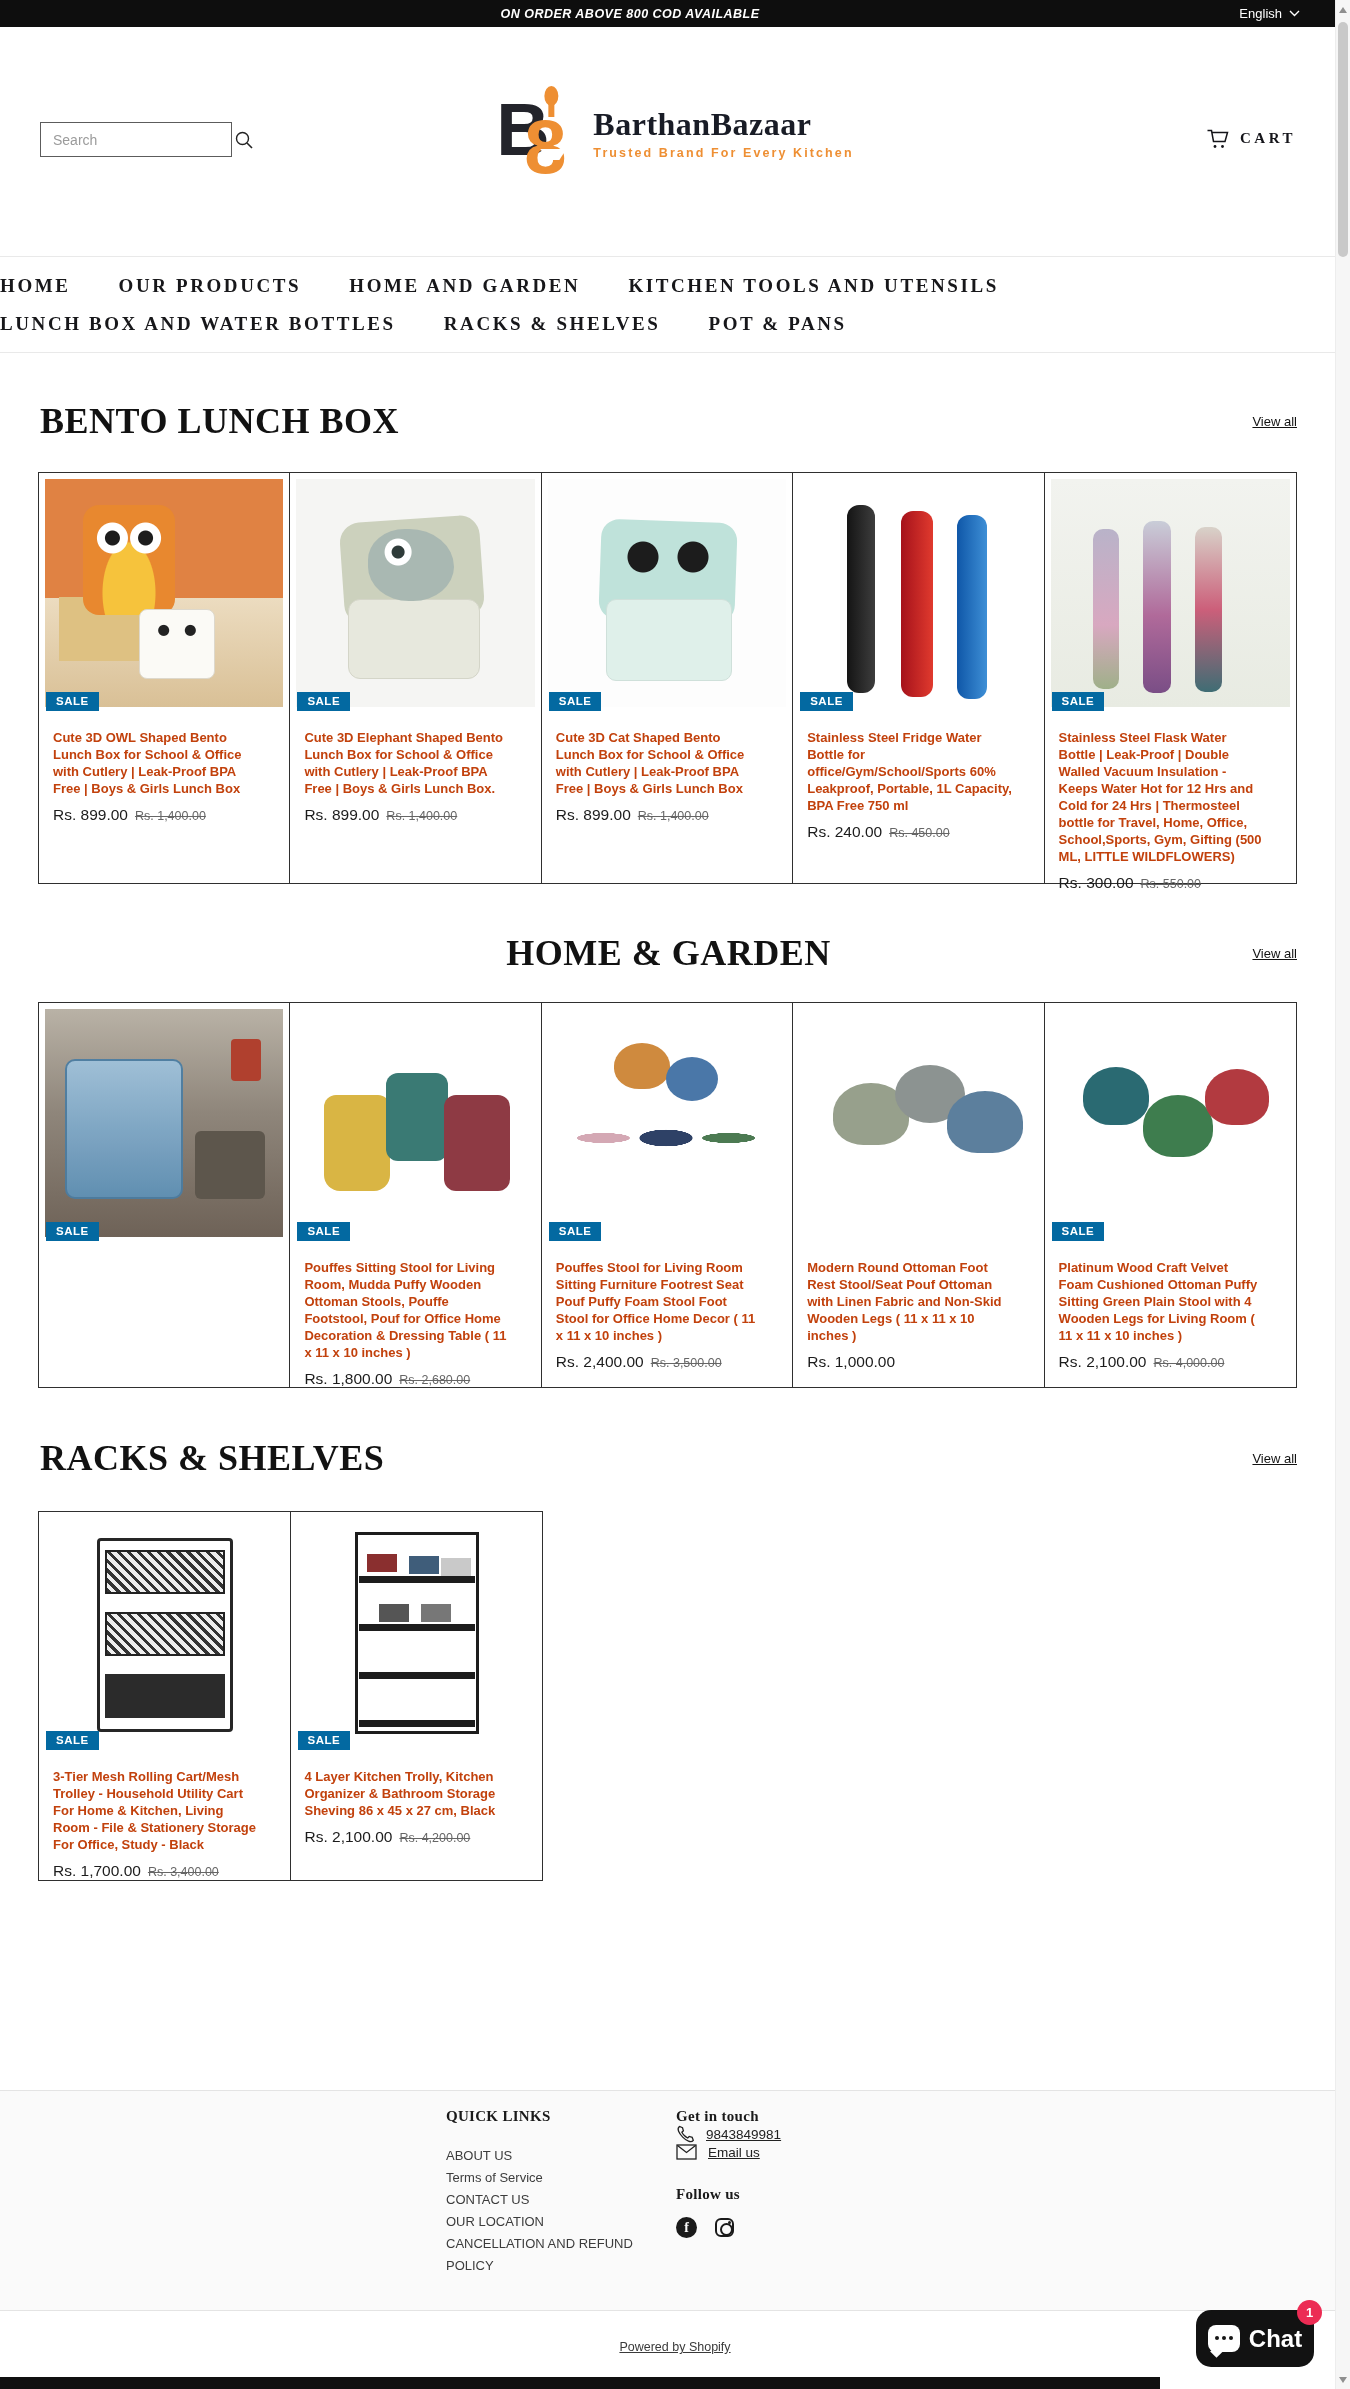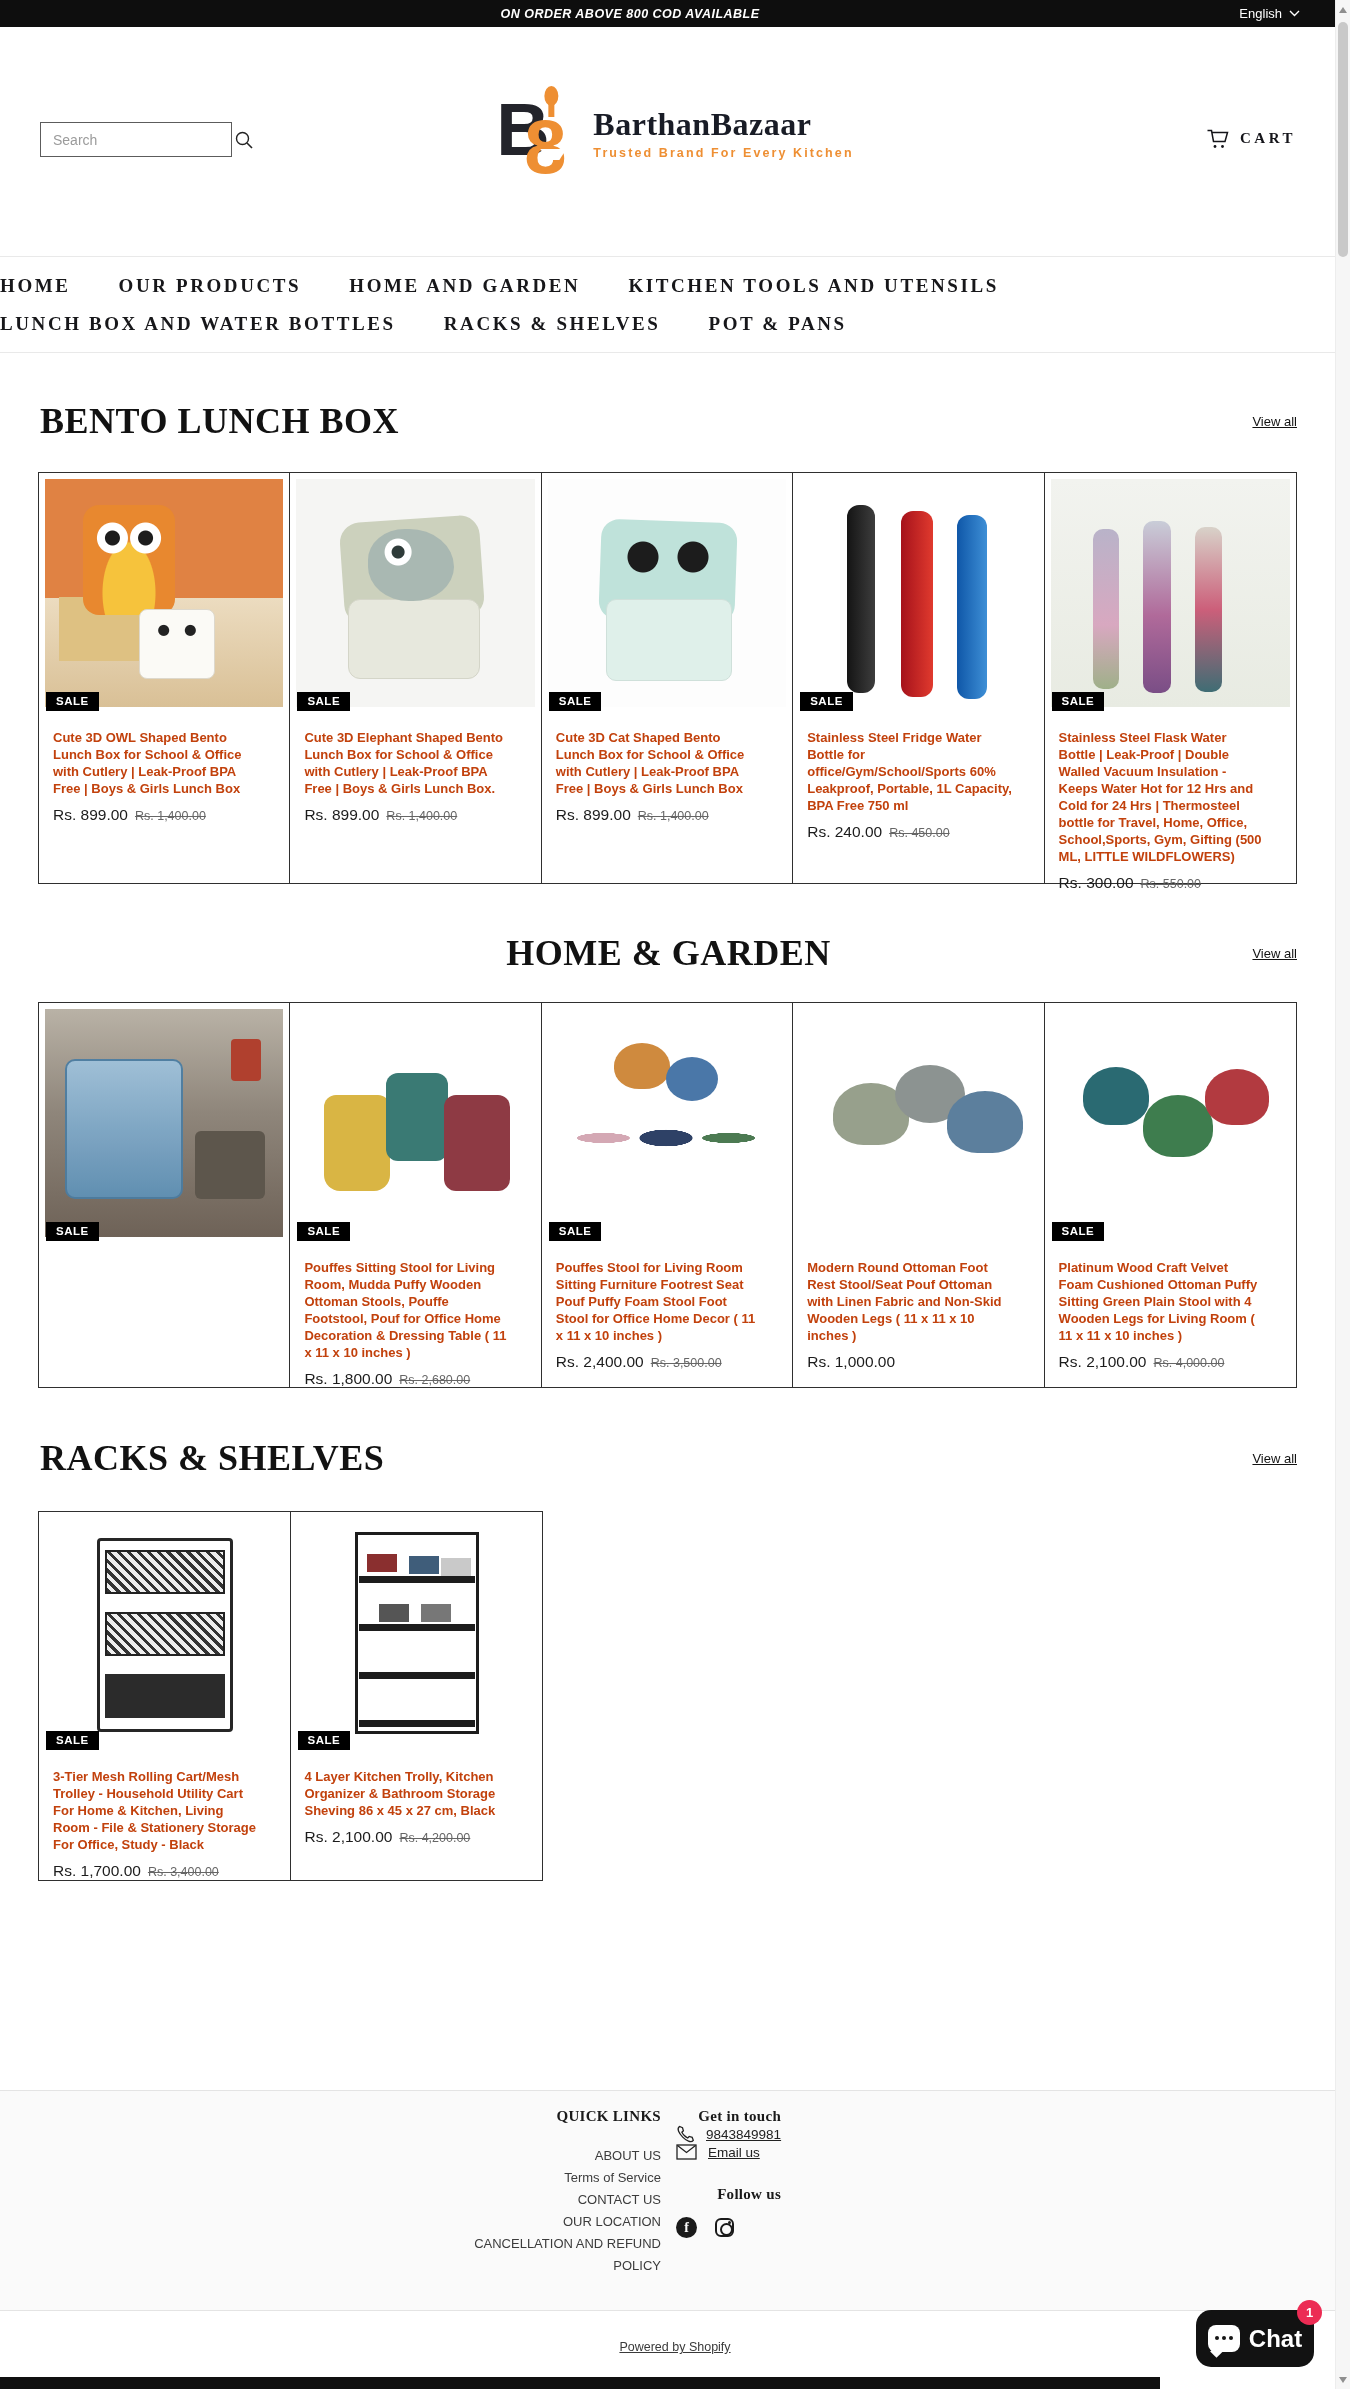--- a/index.html
+++ b/index.html
@@ -45,21 +45,21 @@
   .grid2c { width:505px; grid-template-columns:repeat(2,1fr); }
   .grid1 { top:472px; height:412px; }
   .gridB { top:1002px; height:386px; }
   .gridC { top:1511px; height:370px; }
   .card { position:relative; background:#fff; }
   .card:not(:last-child) { border-right:1px solid #2f2f2f; }
 
   .p-img { position:absolute; top:6px; left:6px; right:6px; height:228px; overflow:hidden; }
   .p-img i { position:absolute; display:block; }
 
-  .badge { position:absolute; left:7px; top:219px; background:#000000; color:#fff; font-size:11.5px; font-weight:700;
+  .badge { position:absolute; left:7px; top:219px; background:#0369a1; color:#fff; font-size:11.5px; font-weight:700;
            letter-spacing:.5px; padding:3px 10px 4px; z-index:3; }
   .badge:empty { display:none; }
 
   .p-info { position:absolute; top:256px; left:14px; width:206px; }
   .p-title { font-size:13px; line-height:17px; color:#c2410c; cursor:pointer;font-weight:bold; }
   .p-price-row { margin-top:9px; }
   .p-prefix { font-size:11.5px; color:#333; margin-right:4px; }
   .p-prefix:empty { display:none; }
   .p-price { font-size:15.5px; color:#1c1c1c; }
   .p-compare { font-size:12.5px; color:#666; text-decoration:line-through; margin-left:7px; }
@@ -144,21 +144,21 @@
     background:repeating-linear-gradient(45deg,#333 0 3px,#eee 3px 7px); }
   .img-meshcart .s3 { left:60px; top:94px; width:120px; height:44px; border:2px solid #222;
     background:repeating-linear-gradient(45deg,#333 0 3px,#eee 3px 7px); box-shadow:0 62px 0 #2b2b2b; }
 
   .img-trolly { background:#fff; }
   .img-trolly .s1 { left:58px; top:14px; width:124px; height:202px; border:3px solid #1d1d1d; background:#fff; }
   .img-trolly .s2 { left:62px; top:58px; width:116px; height:7px; background:#1d1d1d; box-shadow:0 48px #1d1d1d, 0 96px #1d1d1d, 0 144px #1d1d1d; }
   .img-trolly .s3 { left:70px; top:36px; width:30px; height:18px; background:#8a2f2f; box-shadow:42px 2px #3f5d7a, 74px 4px #c9c9c9, 12px 50px #555, 54px 50px #777; }
 
   
-  .footer { position:absolute; top:2090px; left:0; width:1350px; height:220px; background:#fafafa; border-top:1px solid #e4e4e4;text-align:right; }
+  .footer { position:absolute; top:2090px; left:0; width:1350px; height:220px; background:#fafafa; border-top:1px solid #e4e4e4; }
   .f-title { font-family:"Liberation Serif",serif; font-weight:700; font-size:15px; color:#1a1a1a; letter-spacing:.3px; }
   .fcol1 { position:absolute; left:446px; top:17px; }
   .fcol1 ul { list-style:none; margin-top:20px; }
   .fcol1 li { font-size:13px; color:#3c3c3c; line-height:22px; cursor:pointer; max-width:215px; }
   .fcol2 { position:absolute; left:676px; top:17px; }
   .contact-row { display:flex; align-items:center; gap:11px; margin-top:0; }
   .contact-row a { font-size:13.5px; color:#222; text-decoration:underline; cursor:pointer; }
   .follow { margin-top:26px; }
   .social-row { display:flex; gap:18px; margin-top:14px; align-items:center; }
   .fb { width:21px; height:21px; border-radius:50%; background:#1a1a1a; color:#fafafa; font-weight:700; font-size:14px;

